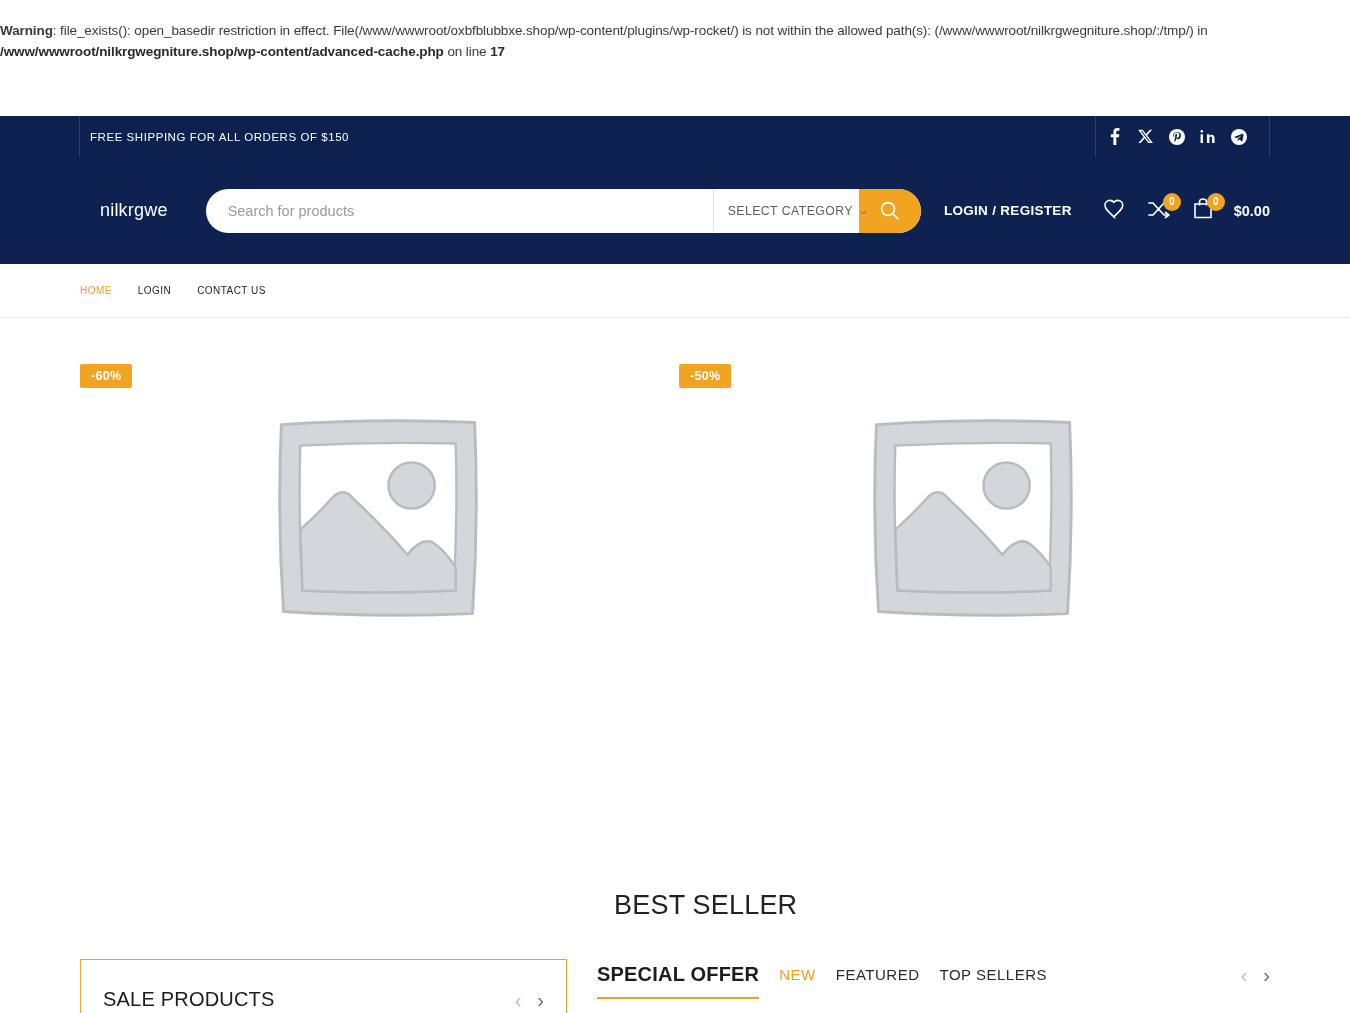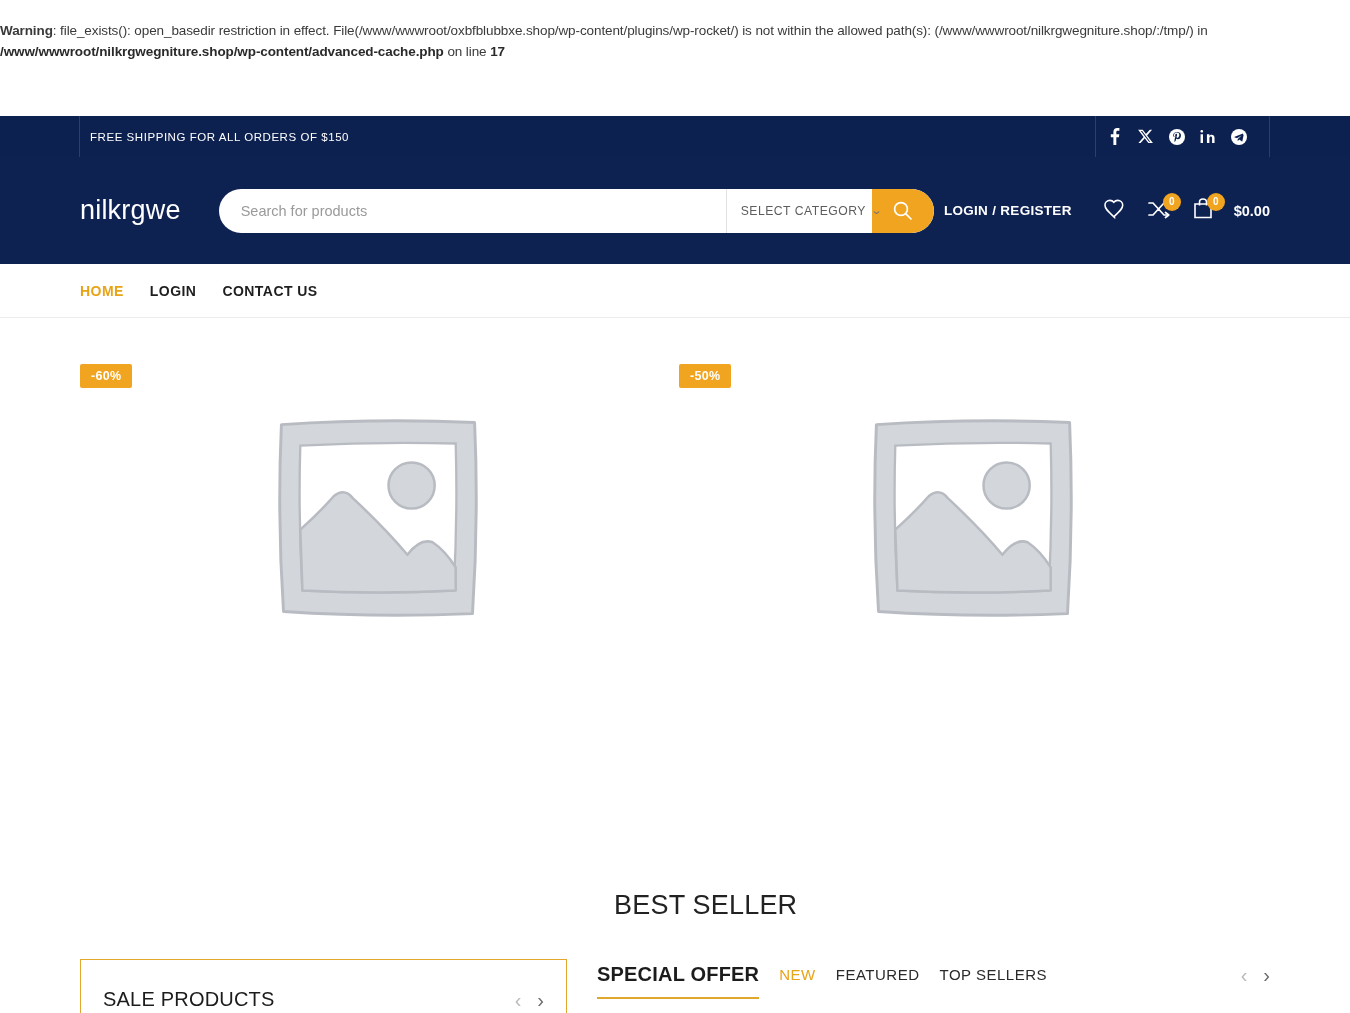--- a/index.html
+++ b/index.html
@@ -62,26 +62,27 @@
   
   .header {
     background: #0e2252;
     height: 107px;
     display: flex;
     align-items: center;
     padding: 0 80px;
   }
   .logo {
     color: #ffffff;
-    font-size: 27px;
+    font-size: 18px;
     font-weight: 400;
     letter-spacing: 0.2px;
     margin-right: 38px;
     white-space: nowrap;
     cursor: pointer;
+    margin-left: 20px;
   }
   .searchwrap {
     display: flex;
     height: 44px;
     background: #fff;
     border-radius: 22px;
     overflow: hidden;
     width: 715px;
     position: relative;
   }
@@ -168,24 +169,24 @@
   .navbar {
     height: 54px;
     background: #ffffff;
     border-bottom: 1px solid #ececec;
     display: flex;
     align-items: center;
     padding: 0 80px;
     gap: 26px;
   }
   .nav-item {
-    font-size: 14px;
+    font-size: 10px;
     letter-spacing: 0.45px;
     color: #1e1e1e;
-    font-weight: 700;
+    font-weight: 400;
     cursor: pointer;
     white-space: nowrap;
   }
   .nav-item.active { color: #e8a317; }
 
   
   .content { padding: 0 80px; background: #fff; }
 
   .hero-row {
     display: flex;

